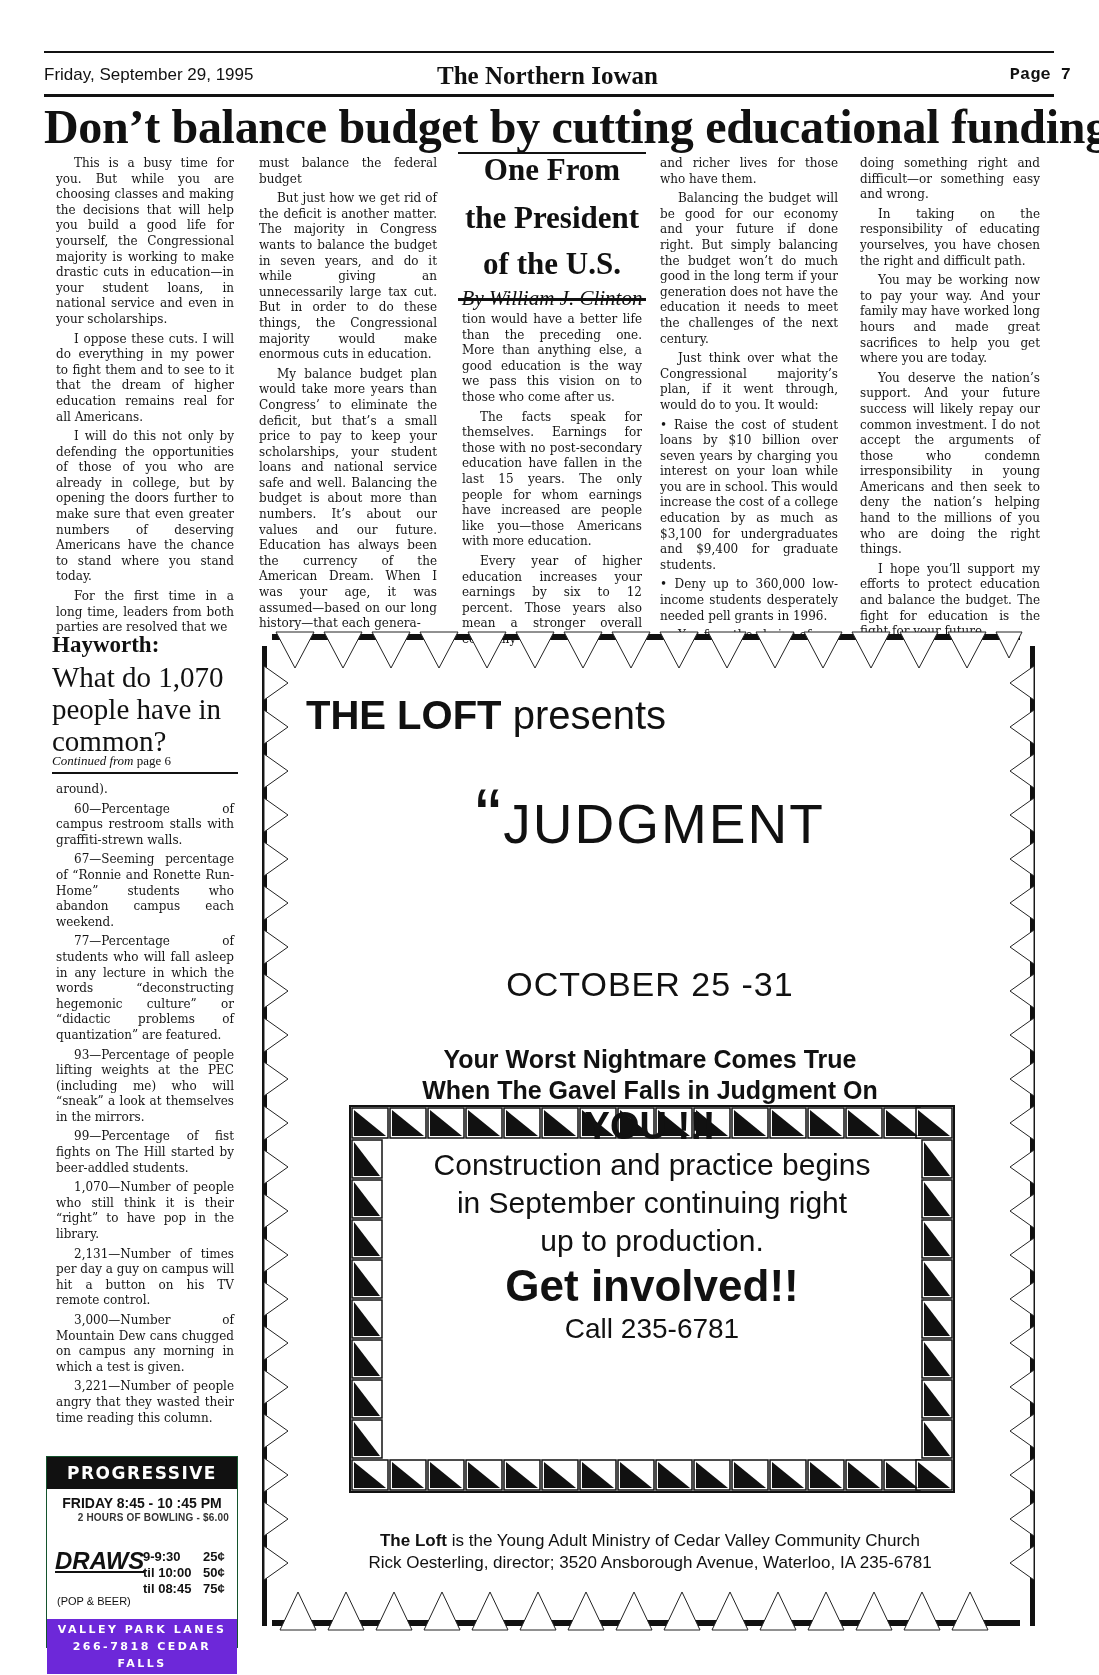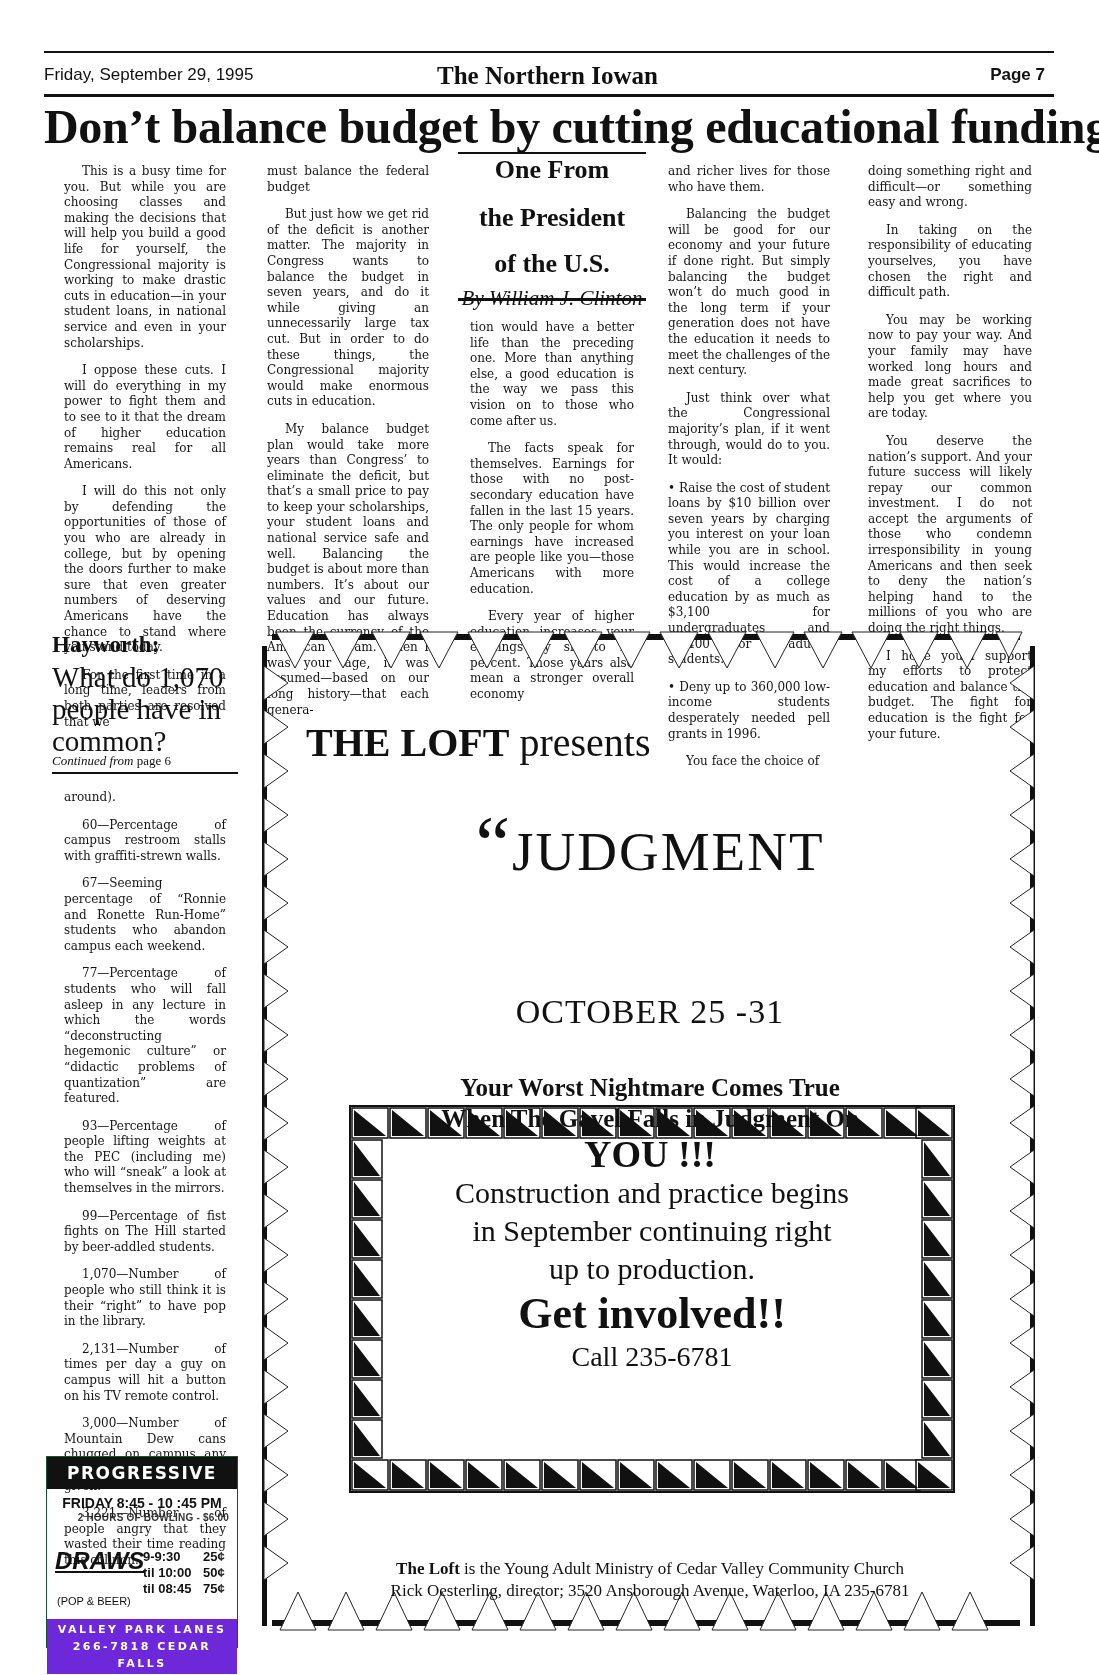--- a/index.html
+++ b/index.html
@@ -1,39 +1,39 @@
 <!DOCTYPE html>
 <html><head>
 <meta charset="utf-8">
 <style>
   html,body{margin:0;padding:0;background:#ffffff;}
   body{width:1099px;height:1675px;position:relative;overflow:hidden;color:#111;font-family:"Liberation Serif","DejaVu Serif",serif;}
   .abs{position:absolute;}
   .rule{position:absolute;background:#111;}
   .folio-left{left:44px;top:65px;font-family:"Liberation Sans",sans-serif;font-size:17px;}
   .folio-center{left:437px;top:62px;font-family:"Liberation Serif",serif;font-weight:bold;font-size:25px;}
-  .folio-right{right:54px;top:65px;font-family:Liberation Sans, sans-serif;font-weight:bold;font-size:17px;}
+  .folio-right{right:28px;top:65px;font-family:Liberation Mono, monospace;font-weight:bold;font-size:17px;}
   .headline{left:44px;top:100px;width:1010px;font-weight:bold;font-size:48px;line-height:54px;letter-spacing:-0.3px;white-space:nowrap;text-align:justify;}
   .col{position:absolute;font-family:"DejaVu Serif",serif;font-size:12px;line-height:15.6px;text-align:justify;color:#151515;}
-  .col p{margin:12px;text-indent:18px;}
+  .col p{margin:4px;text-indent:18px;}
   .col p.noindent{text-indent:0;}
   .col p.bullet{text-indent:0;}
   .pres-box{left:458px;top:146px;width:188px;text-align:center;}
-  .pres-title{font-weight:bold;font-size:26px;line-height:48px;font-family:"Liberation Serif",serif;}
+  .pres-title{font-weight:bold;font-size:31px;line-height:48px;font-family:"Liberation Serif",serif;}
   .pres-byline{font-style:italic;font-size:21px;line-height:24px;font-family:"Liberation Serif",serif;}
   .hay-head{left:52px;top:626px;width:185px;font-family:"Liberation Serif",serif;font-size:29px;line-height:32px;}
   .hay-head b{font-size:23px;}
   .hay-cont{left:52px;top:750px;font-size:13px;font-family:"Liberation Serif",serif;}
   .prog{left:46px;top:1456px;width:190px;height:190px;border:1px solid #14532d;}
   .prog-top{background:#111;color:#fff;font-family:"DejaVu Sans",sans-serif;font-weight:bold;font-size:17px;letter-spacing:1.5px;text-align:center;height:32px;line-height:32px;}
   .prog-mid{padding:6px 8px;font-family:"Liberation Sans",sans-serif;height:118px;position:relative;}
   .prog-bot{background:#6d28d9;color:#fff;font-family:"DejaVu Sans",sans-serif;font-weight:bold;font-size:11px;letter-spacing:2.5px;text-align:center;line-height:17px;padding:2px 0;}
   .ad{left:262px;top:626px;width:776px;height:1012px;}
   .ad-inner{position:absolute;left:0;top:0;width:100%;height:100%;}
-  .serif{font-family:Liberation Serif, serif;margin-top:28px;}
+  .serif{font-family:Liberation Sans, sans-serif;}
   .center{text-align:center;}
 </style>
 </head>
 <body>
 
 <div class="rule" style="left:44px;top:51px;width:1010px;height:2px;"></div>
 <div class="abs folio-left">Friday, September 29, 1995</div>
 <div class="abs folio-center">The Northern Iowan</div>
 <div class="abs folio-right">Page 7</div>
 <div class="rule" style="left:44px;top:94px;width:1010px;height:3px;"></div>

